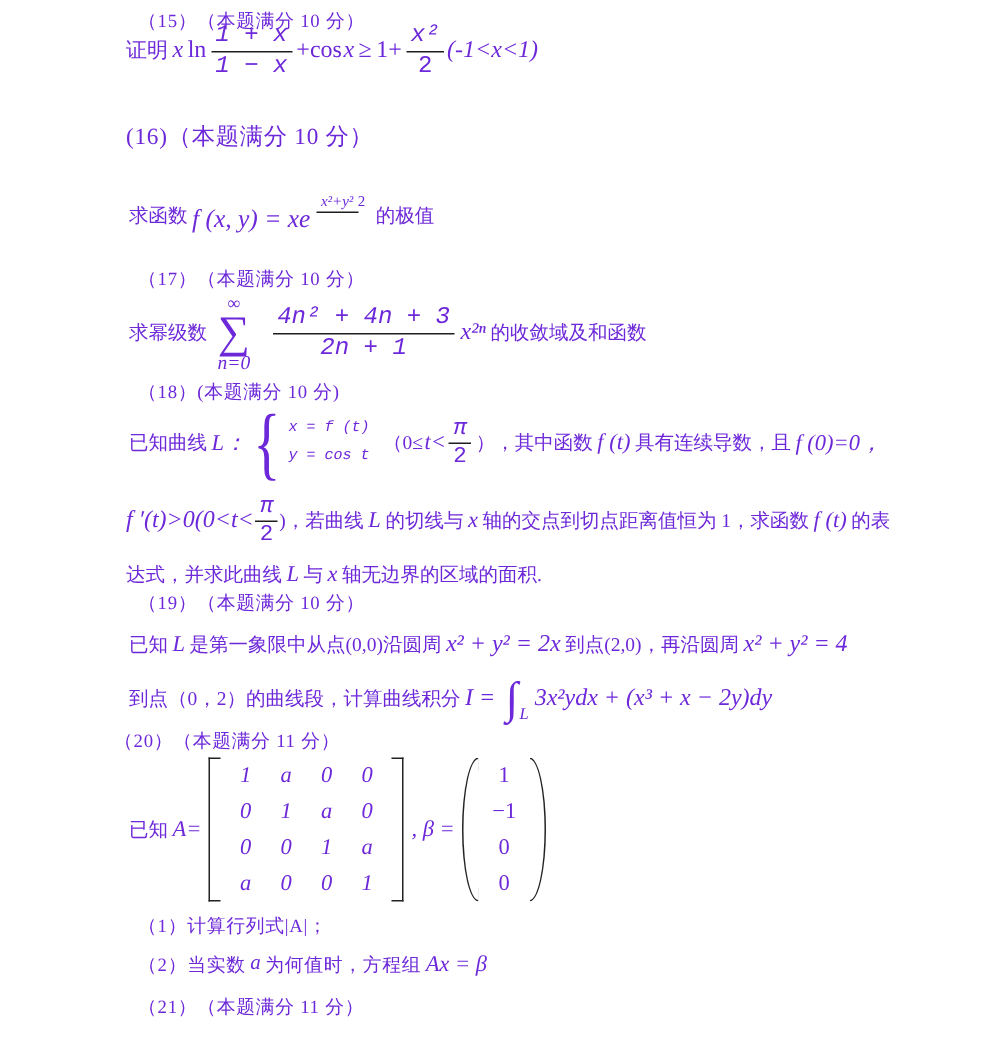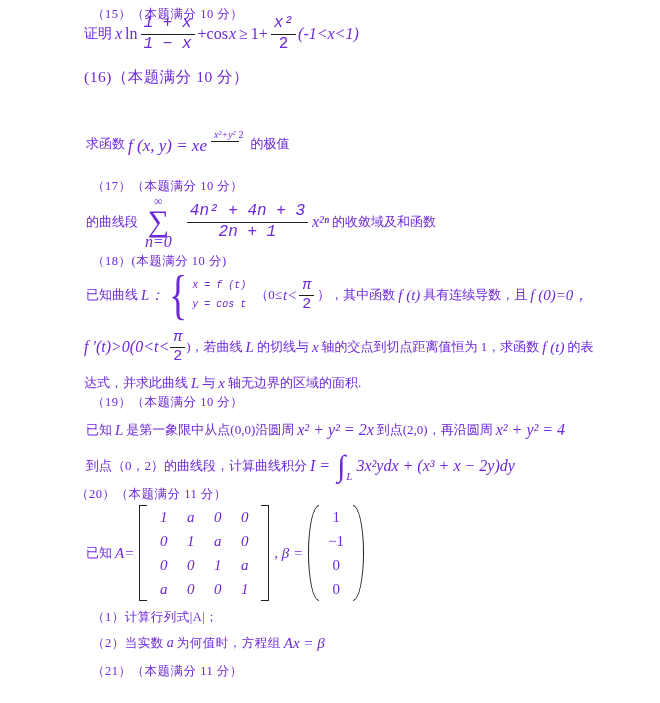--- a/index.html
+++ b/index.html
@@ -27,21 +27,21 @@
   .f15sz{font-size:15px;}
   .f16sz{font-size:16px;}
   
   .supfrac{display:inline-flex;flex-direction:row;align-items:center;
     font-size:10px;line-height:1.25;margin-bottom:14px;margin-left:1px;}
   .supfrac .num{border-bottom:0.8px solid #1e1e1e;padding:0 3px;}
   
   .bigsum{display:inline-flex;flex-direction:column;align-items:center;line-height:1;margin:0 4px;}
   .sum-top{font-size:12px;}
   .sum-op{font-size:30px;line-height:0.9;}
-  .sum-bot{font-size:16px;font-family:Liberation Serif, serif;}
+  .sum-bot{font-size:13px;font-family:Liberation Serif, serif;}
   
   .brace{font-size:54px;font-weight:400;line-height:0.9;transform:scaleX(0.7);margin:0 -2px;}
   .cases{display:inline-flex;flex-direction:column;gap:8px;font-size:10px;font-family:Liberation Mono, monospace;}
   
   .int-op{font-size:30px;line-height:0.8;margin:0 0 0 4px;}
   .int-sub{font-size:11px;font-style:italic;position:relative;top:10px;left:-2px;}
   
   .matrix{display:inline-flex;align-items:stretch;height:96px;margin:0 2px;}
   .mbr{width:7px;border:1.6px solid #222;}
   .mbr-l{border-right:none;}
@@ -72,34 +72,34 @@
     <span class="mi" style="margin-left:-2px">x</span>
     <span class="rm">≥</span>
     <span class="rm">1+</span>
     <span class="frac f16sz">
       <span class="num mi">x²</span>
       <span class="den rm">2</span>
     </span>
     <span class="mi" style="margin-left:-1px">(-1&lt;x&lt;1)</span>
   </div>
 
-  <div class="block heading-lg" style="left:84px;top:67px">(16)（本题满分 10 分）</div>
+  <div class="block heading-lg" style="left:84px;top:81px">(16)（本题满分 10 分）</div>
   <div class="block fend" style="left:86px;top:106px;height:50px">
     <span class="cn" style="margin-bottom:3px">求函数</span>
     <span class="mi m17">f (x, y) = xe</span>
     <span class="supfrac">
       <span class="num mi">x²+y²</span>
       <span class="den rm">2</span>
     </span>
     <span class="cn" style="margin-bottom:3px;margin-left:4px">的极值</span>
   </div>
 
   <div class="block heading" style="left:92px;top:178px">（17）（本题满分 10 分）</div>
   <div class="block frow" style="left:86px;top:195px;height:54px">
-    <span class="cn">的曲线段</span>
+    <span class="cn">求幂级数</span>
     <span class="bigsum">
       <span class="sum-top rm">∞</span>
       <span class="sum-op rm">∑</span>
       <span class="sum-bot mi">n=0</span>
     </span>
     <span class="frac f16sz" style="margin-left:8px">
       <span class="num mi">4n² + 4n + 3</span>
       <span class="den mi">2n + 1</span>
     </span>
     <span class="mi m16" style="margin-left:1px">x²ⁿ</span>

